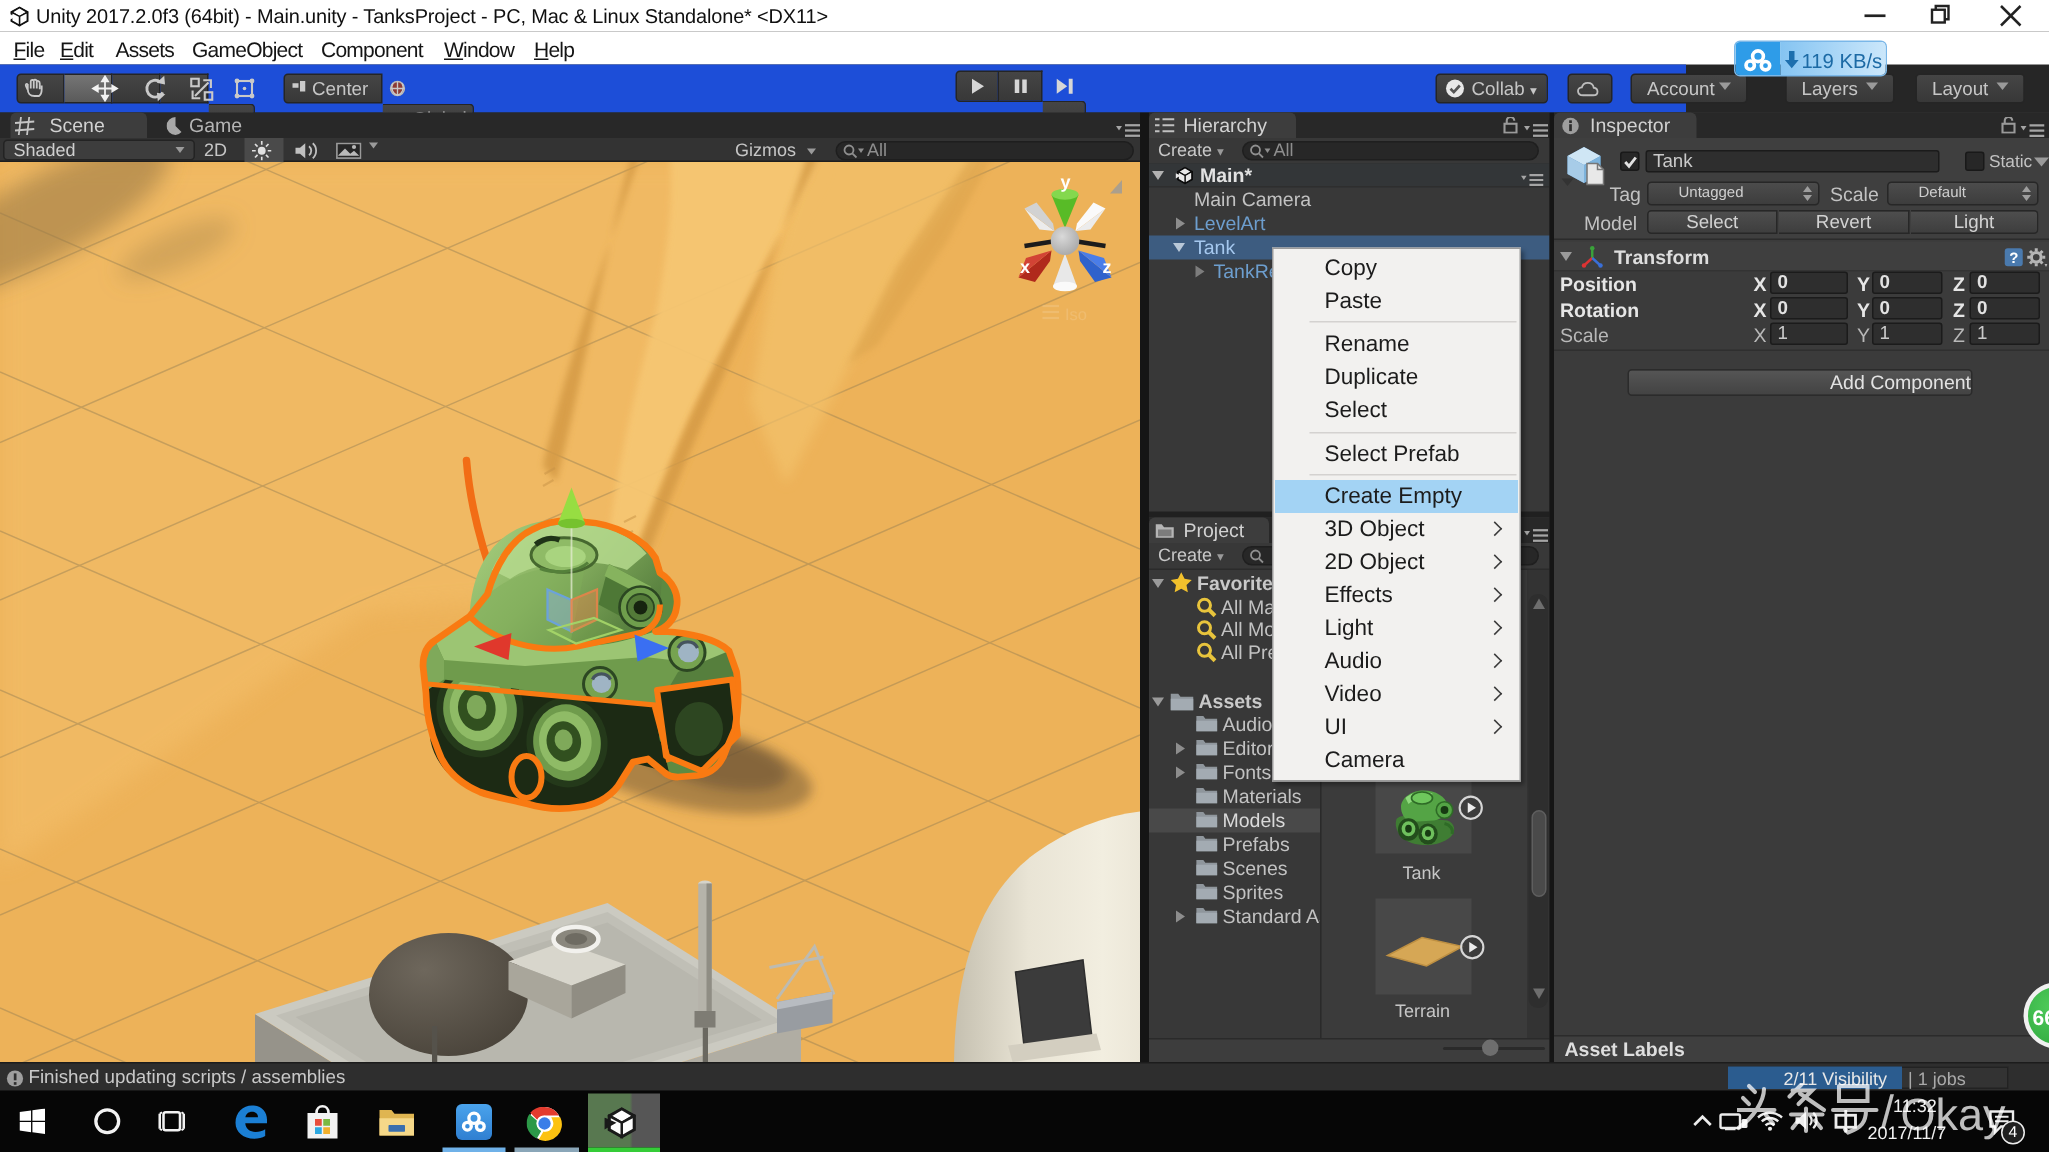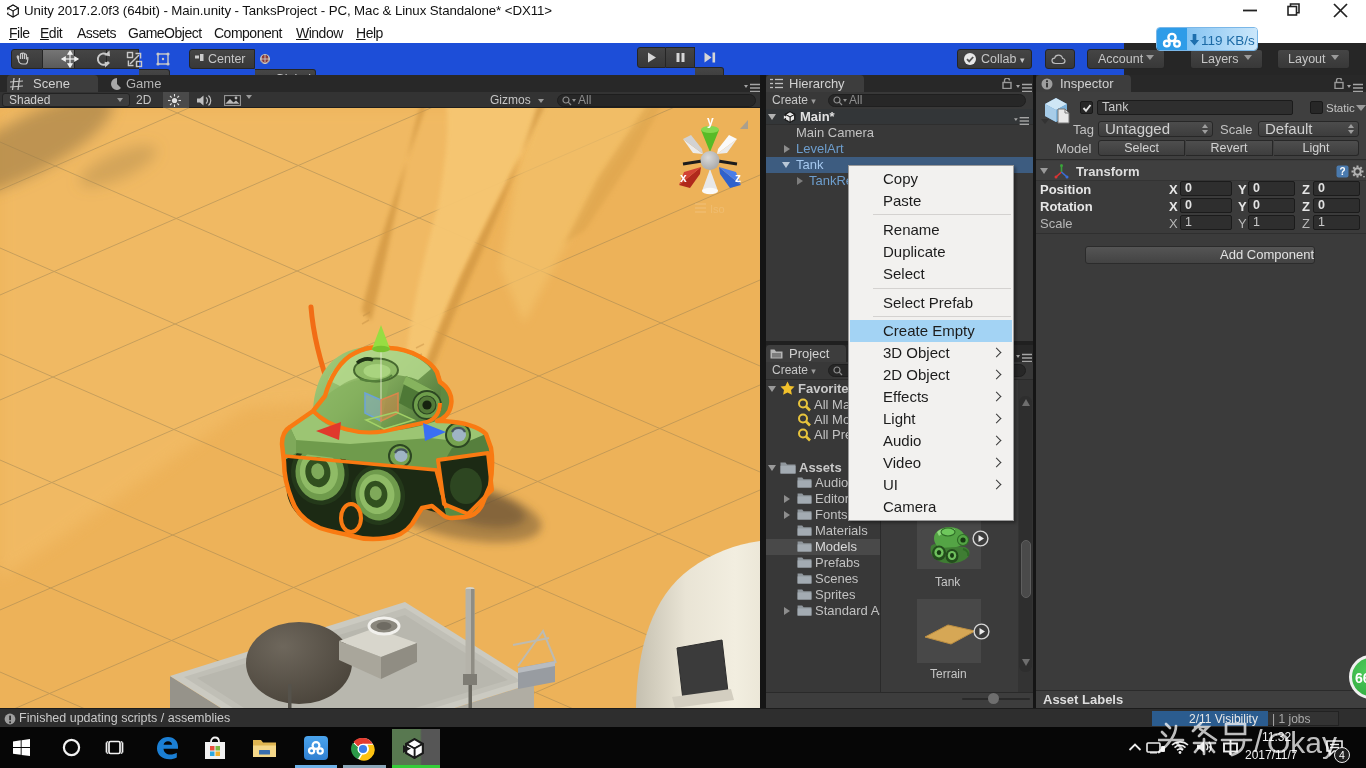--- a/index.html
+++ b/index.html
@@ -30,21 +30,21 @@
   .row{position:absolute;left:0;width:100%;height:16px;line-height:16px;font-size:13px;color:#c2c2c2;white-space:nowrap;}
   .arrow-r{position:absolute;width:0;height:0;border-left:6px solid #8d8d8d;border-top:4px solid transparent;border-bottom:4px solid transparent;}
   .arrow-d{position:absolute;width:0;height:0;border-top:6px solid #9a9a9a;border-left:4.5px solid transparent;border-right:4.5px solid transparent;}
   
   #ctxmenu{left:848px;top:165px;width:166px;height:356px;background:#f2f1ef;border:1px solid #9a9a9a;box-shadow:2px 2px 3px rgba(0,0,0,.35);z-index:50;}
   .mi{position:absolute;left:1px;width:162px;height:22px;line-height:22px;padding-left:33px;font-size:15px;color:#1c1c1c;}
   .mi .sub{position:absolute;right:12px;top:7px;width:7px;height:7px;border-top:1.6px solid #3a3a3a;border-right:1.6px solid #3a3a3a;transform:rotate(45deg);}
   .msep{position:absolute;left:24px;width:138px;height:1px;background:#d4d2d0;}
   
   .ifield{position:absolute;background:#2e2e2e;border:1px solid #1b1b1b;border-radius:2px;color:#c9c9c9;font-size:12.5px;line-height:13px;padding-left:4px;}
-  .idrop{position:absolute;background:linear-gradient(#4c4c4c,#3d3d3d);border:1px solid #272727;border-radius:3px;color:#cfcfcf;font-size:15px;line-height:14px;padding-left:6px;}
+  .idrop{position:absolute;background:linear-gradient(#4c4c4c,#3d3d3d);border:1px solid #272727;border-radius:3px;color:#cfcfcf;font-size:10px;line-height:14px;padding-left:20px;}
   .ibtn{position:absolute;background:linear-gradient(#4e4e4e,#3e3e3e);border:1px solid #272727;color:#d2d2d2;font-size:12.5px;line-height:14px;text-align:center;}
   .ilabel{position:absolute;font-size:13px;color:#c2c2c2;}
   .cb{position:absolute;width:13px;height:13px;background:#272727;border:1px solid #191919;border-radius:2px;}
   
   #statusbar{left:0;top:708px;width:1366px;height:19px;background:#2e2e2e;border-top:1px solid #1c1c1c;}
   #taskbar{left:0;top:727px;width:1366px;height:41px;background:#060606;}
   .tray{position:absolute;color:#f2f2f2;font-size:12px;}
 </style>
 </head>
 <body>

